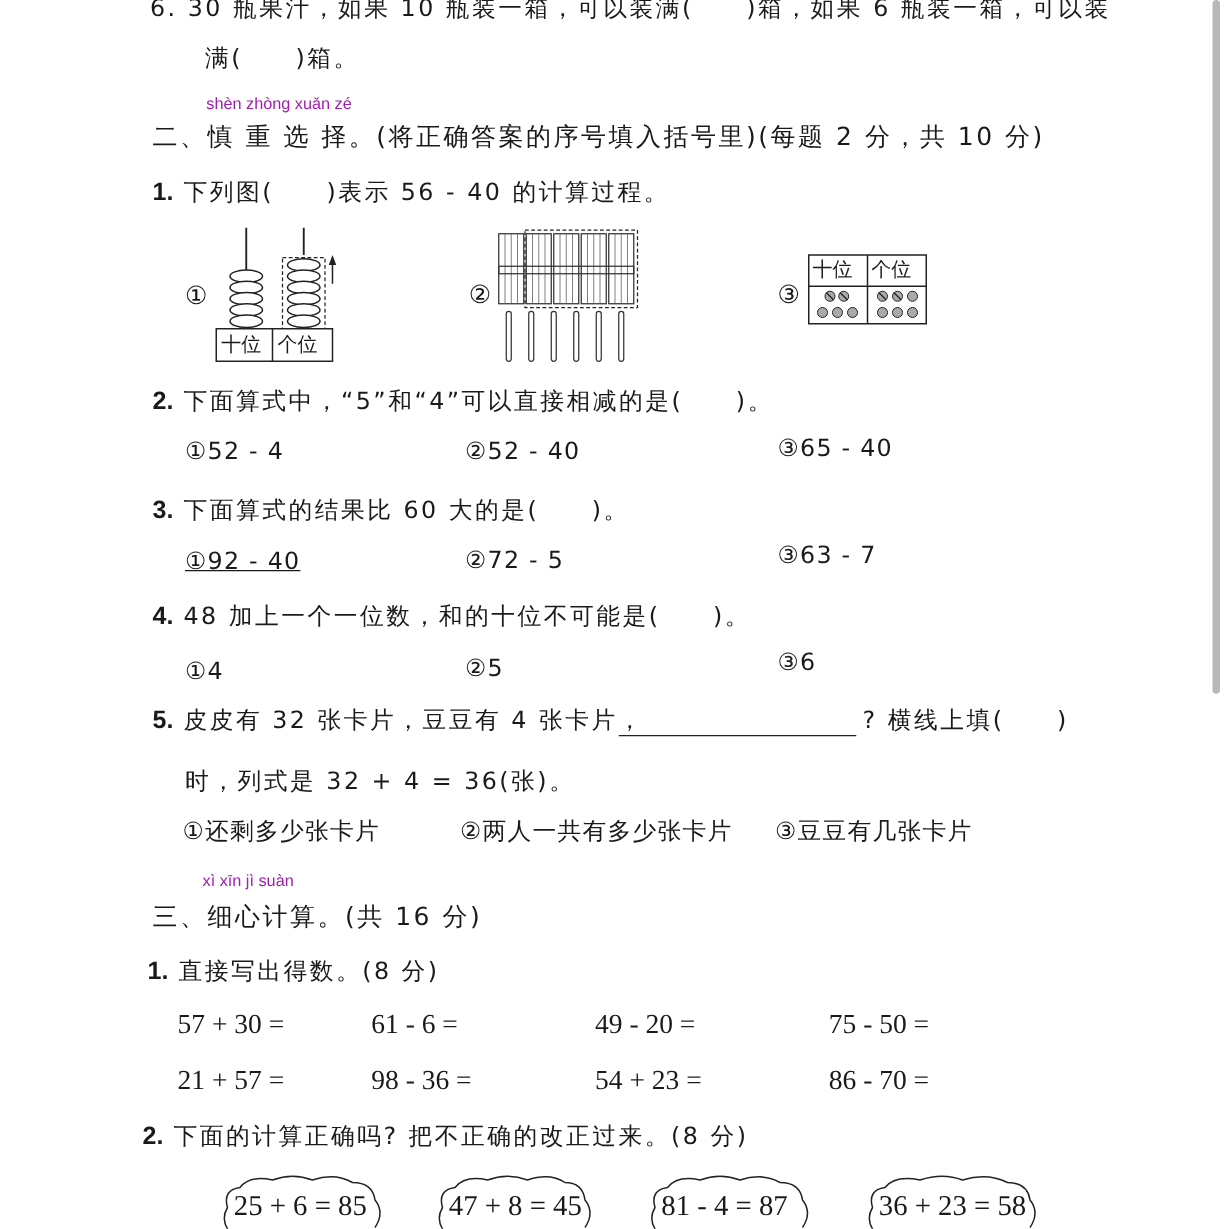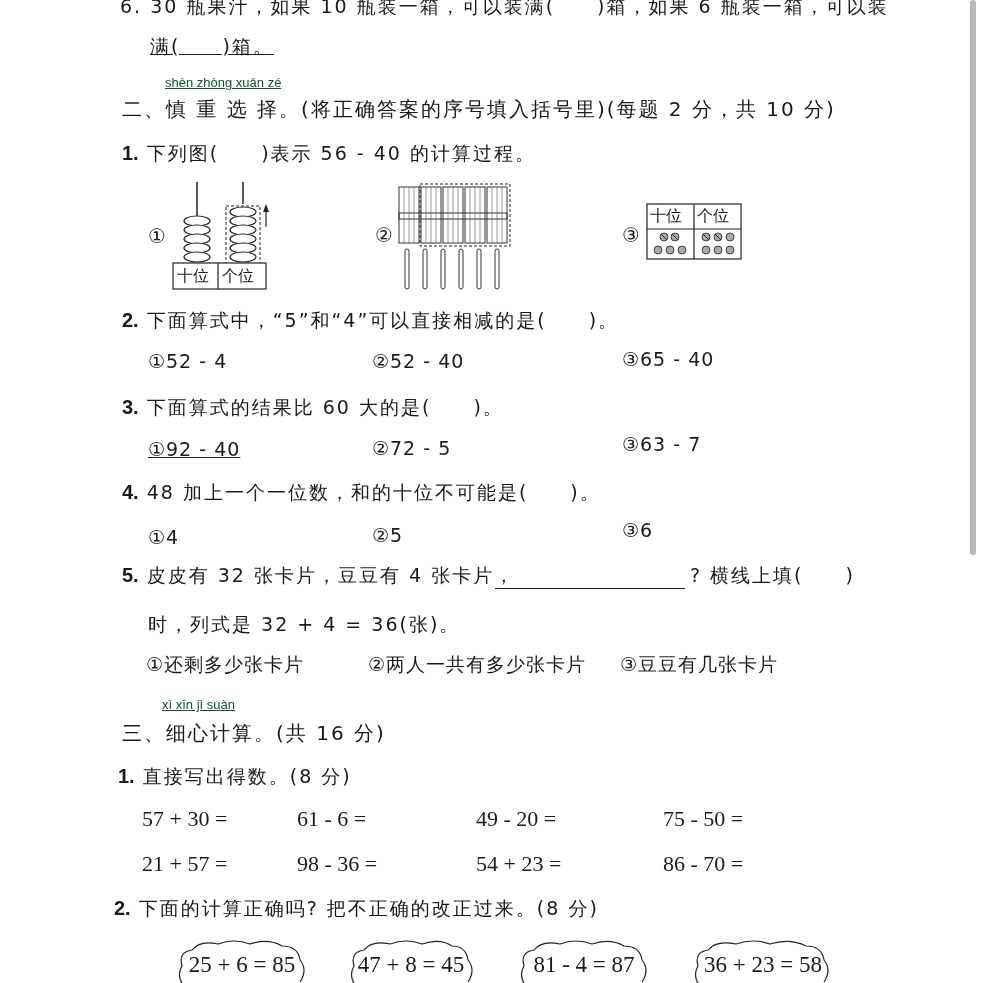--- a/index.html
+++ b/index.html
@@ -1,36 +1,36 @@
 <!DOCTYPE html>
 <html><head>
 <meta charset="utf-8">
 <style>
   html, body { margin:0; padding:0; background:#fff; }
   body { width:983px; height:983px; overflow:hidden; position:relative;
          font-family:"DejaVu Sans", sans-serif; color:#1a1a1a; }
   .abs { position:absolute; white-space:nowrap; }
   .txt { font-size:19px; letter-spacing:2px; }
   .num { font-family:"Liberation Sans", sans-serif; font-weight:bold; font-size:20px; letter-spacing:0; }
-  .pinyin { font-family:"Liberation Sans", sans-serif; font-size:13px; letter-spacing:0; color:#14532d;text-decoration:underline; }
+  .pinyin { font-family:"Liberation Sans", sans-serif; font-size:13px; letter-spacing:0; color:#a21caf; }
   .opt { font-size:19px; letter-spacing:1px; }
   .calc { font-family:"Liberation Serif", serif; font-size:22px; letter-spacing:0; }
   .scroll { position:absolute; left:970px; top:0; width:6px; height:555px; background:#b8b8b8; border-radius:3px; }
   .cloud { position:absolute; }
   .cloud svg { position:absolute; left:0; top:0; }
-  .cloud span { position:absolute; left:0; width:100%; text-align:center; top:14px;
+  .cloud span { position:absolute; left:13px; width:100%; text-align:left; top:14px;
                 font-family:"Liberation Serif", serif; font-size:23px; }
 </style>
 </head>
 <body>
 
 <div class="scroll"></div>
 
 <div class="abs txt" style="left:120px; top:-6px;">6. 30 瓶果汁，如果 10 瓶装一箱，可以装满(　　)箱，如果 6 瓶装一箱，可以装</div>
-<div class="abs txt" style="left:150px; top:34px;text-decoration:underline;">满(　　)箱。</div>
+<div class="abs txt" style="left:164px; top:34px;">满(　　)箱。</div>
 
 <div class="abs pinyin" style="left:165px; top:75px;">shèn zhòng xuǎn zé</div>
 <div class="abs txt" style="left:122px; top:96px; font-size:20px;">二、慎 重 选 择。(将正确答案的序号填入括号里)(每题 2 分，共 10 分)</div>
 
 <div class="abs txt" style="left:122px; top:141px;">
   <span class="num">1.</span>
   <span>下列图(　　)表示 56 - 40 的计算过程。</span>
 </div>
 
 <div class="abs" style="left:148px; top:182px; width:130px; height:110px;">

